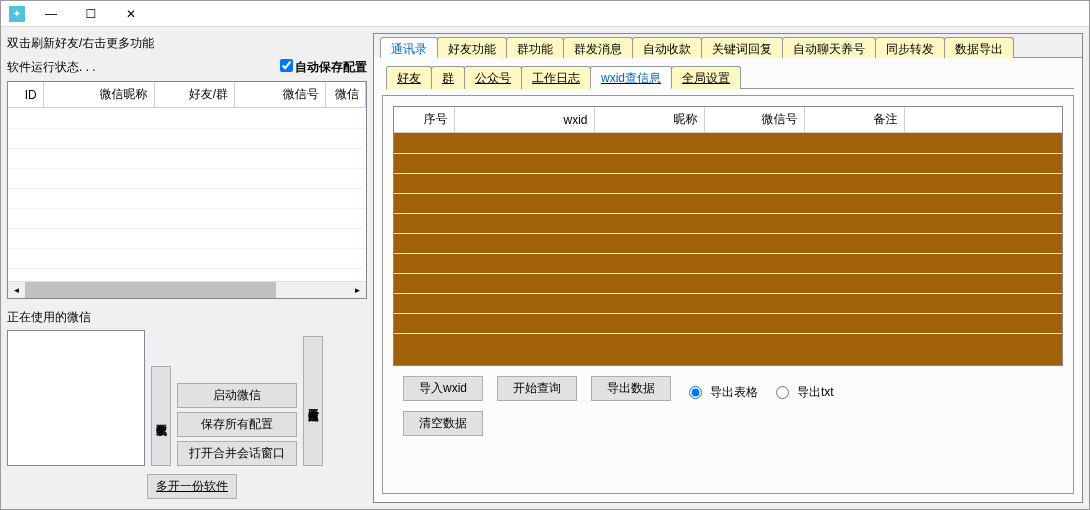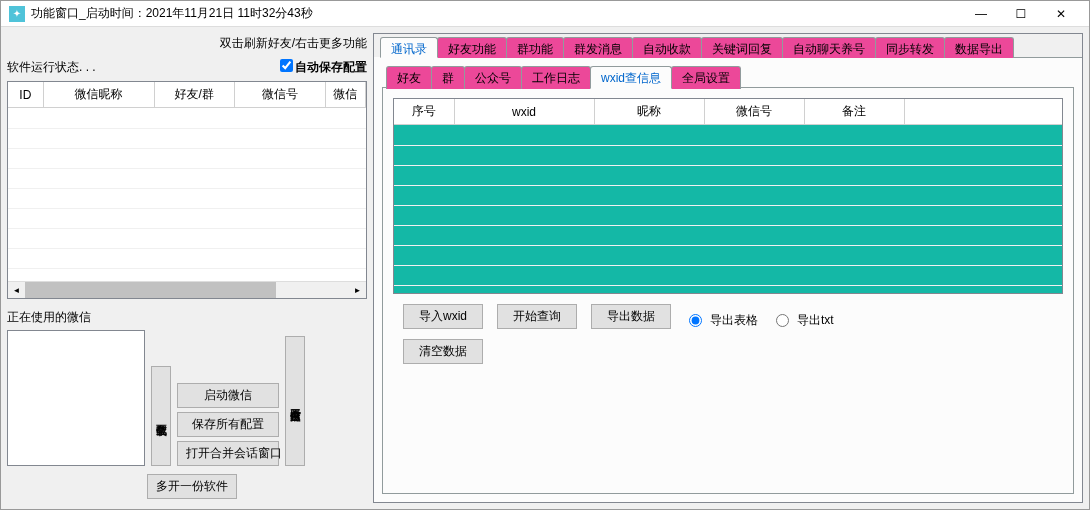--- a/index.html
+++ b/index.html
@@ -5,67 +5,66 @@
 * { box-sizing: border-box; margin: 0; padding: 0; }
 body { font-family: "Microsoft YaHei", SimSun, sans-serif; font-size: 12px; background: #f0f0f0; color: #000; }
 .window { width: 1090px; height: 510px; background: #f0f0f0; border: 1px solid #999; display: flex; flex-direction: column; }
 .titlebar { height: 26px; background: #fff; display: flex; align-items: center; padding: 0 8px; border-bottom: 1px solid #ddd; }
 .title-icon { width: 16px; height: 16px; background: #4fc3d9; margin-right: 6px; display: inline-flex; align-items: center; justify-content: center; font-size: 10px; color: #fff; }
 .title-text { flex: 1; font-size: 12px; }
 .win-btns { display: flex; gap: 0; }
 .win-btn { width: 40px; height: 24px; display: flex; align-items: center; justify-content: center; cursor: pointer; font-family: Arial; }
 .body-area { flex: 1; display: flex; padding: 6px; gap: 6px; overflow: hidden; }
 .left-panel { width: 360px; display: flex; flex-direction: column; gap: 4px; }
-.hint-row { display: flex; align-items: center; height: 20px; text-align: right; }
+.hint-row { display: flex; align-items: center; height: 20px; }
 .hint-left { flex: 1; }
 .status-row { display: flex; align-items: center; height: 20px; }
 .status-left { flex: 1; }
 .chk-label { display: flex; align-items: flex-start; font-weight: bold; }
 .chk-label input { margin-right: 2px; }
 .left-table-wrap { border: 1px solid #828790; height: 218px; background: #fff; overflow: hidden; display: flex; flex-direction: column; }
 table { border-collapse: collapse; width: 100%; table-layout: fixed; }
-th { background: #fff; border-right: 1px solid #d0d0d0; border-bottom: 1px solid #d0d0d0; padding: 4px 6px; text-align: center; font-weight: normal; height: 22px; }
+th { background: #fff; border-right: 1px solid #d0d0d0; border-bottom: 1px solid #d0d0d0; padding: 4px 6px; text-align: right; font-weight: normal; height: 22px; }
 .tbody-wrap { flex: 1; overflow-y: auto; overflow-x: auto; }
 td { border-bottom: 1px solid #f0f0f0; padding: 3px 6px; height: 20px; }
 .scrollbar-h { height: 17px; background: #f0f0f0; border-top: 1px solid #ddd; display: flex; }
 .sb-thumb { background: #c1c1c1; height: 100%; }
 .sb-btn { width: 17px; height: 17px; background: #f0f0f0; display: flex; align-items: center; justify-content: center; font-size: 8px; }
 .using-label { margin-top: 6px; }
 .bottom-area { display: flex; gap: 6px; }
 .bottom-box { width: 138px; height: 136px; border: 1px solid #828790; background: #fff; }
 .vert-btn { writing-mode: vertical-rl; text-orientation: upright; padding: 6px 2px; border: 1px solid #adadad; background: #e1e1e1; cursor: pointer; display: inline-flex; align-items: center; justify-content: center; height: 100px; width: 20px; font-size: 11px; }
 .btn { border: 1px solid #adadad; background: #e1e1e1; padding: 3px 8px; cursor: pointer; font-size: 12px; font-family: inherit; white-space: nowrap; }
 .btn-stack { display: flex; flex-direction: column; gap: 4px; }
-.btn-stack .btn { width: 102px; font-family: Liberation Mono, monospace; }
-.bottom-row2 { display: flex; gap: 2px; margin-top: 4px; justify-content: flex-end; }
+.btn-stack .btn { width: 120px; font-family: Liberation Mono, monospace; }
+.bottom-row2 { display: flex; gap: 2px; margin-top: 4px; justify-content: flex-end; text-decoration: underline; }
 .right-panel { flex: 1; display: flex; flex-direction: column; border: 1px solid #828790; }
 .tabrow { display: flex; height: 23px; background: #f0f0f0; position: relative; }
-.tab { padding: 3px 10px; border: 1px solid #919b9c; border-bottom: none; background: #ec4899; cursor: pointer; font-size: 12px; margin-right: -1px; border-top-left-radius: 3px; border-top-right-radius: 3px; position: relative; top: 1px; }
+.tab { padding: 3px 10px; border: 1px solid #919b9c; border-bottom: none; background: #fef9c3; cursor: pointer; font-size: 12px; margin-right: -1px; border-top-left-radius: 3px; border-top-right-radius: 3px; position: relative; top: 1px; }
 .tab.active { background: #fcfcfc; z-index: 2; border-bottom: 1px solid #fcfcfc; }
 .tab.blue { color: #0066cc; }
 .tabrow-line { border-bottom: 1px solid #919b9c; flex: 1; margin-bottom: -1px; }
 .inner-panel { flex: 1; padding: 8px; display: flex; flex-direction: column; gap: 0; background: #fcfcfc; }
-.tabrow2 { display: flex; height: 23px; padding-left: 4px; margin-bottom: 0; }
+.tabrow2 { display: flex; height: 23px; padding-left: 4px; margin-bottom: 8px; text-decoration: underline; }
 .inner-border { border: 1px solid #919b9c; flex: 1; padding: 10px; background: #fcfcfc; display: flex; flex-direction: column; gap: 10px; margin-top: -1px; }
-.right-table-wrap { border: 1px solid #828790; background: #14b8a6; height: 196px; overflow: hidden; }
+.right-table-wrap { border: 1px solid #828790; background: #a16207; height: 260px; overflow: hidden; }
 .right-table-wrap th:last-child { border-right: none; }
 .right-table-body { height: 216px; }
 .right-table-body tr td { border-bottom: 1px solid #f0f0f0; }
 .action-row { display: flex; align-items: flex-end; gap: 18px; padding-left: 10px; }
 .action-row .btn { width: 80px; }
 .radio-wrap { display: flex; align-items: center; gap: 8px; }
 .small-gap { display: flex; gap: 14px; }
 </style>
 </head>
 <body>
 
 <div class="window">
   <div class="titlebar">
     <span class="title-icon">✦</span>
-    <span class="title-text">功能窗口_启动时间：2021年11月21日 11时32分43秒</span>
     <div class="win-btns">
       <div class="win-btn">—</div>
       <div class="win-btn">☐</div>
       <div class="win-btn win-close">✕</div>
     </div>
   </div>
 
   <div class="body-area">
 
     <div class="left-panel">

